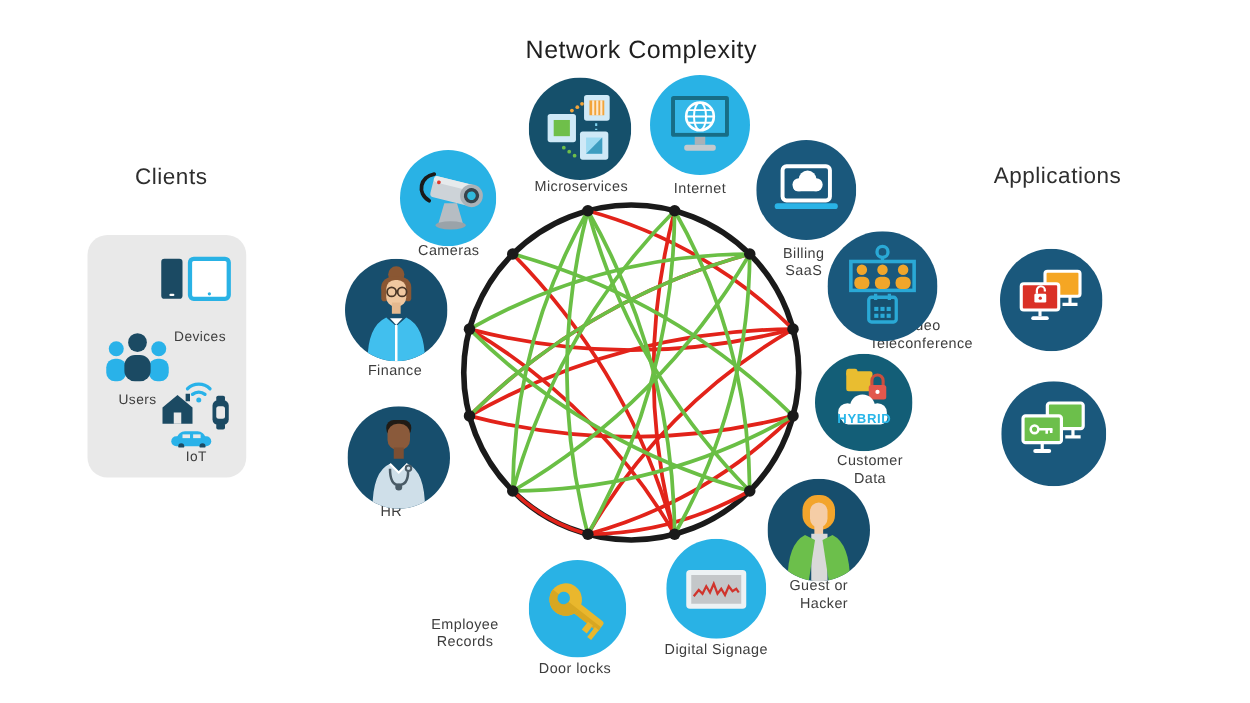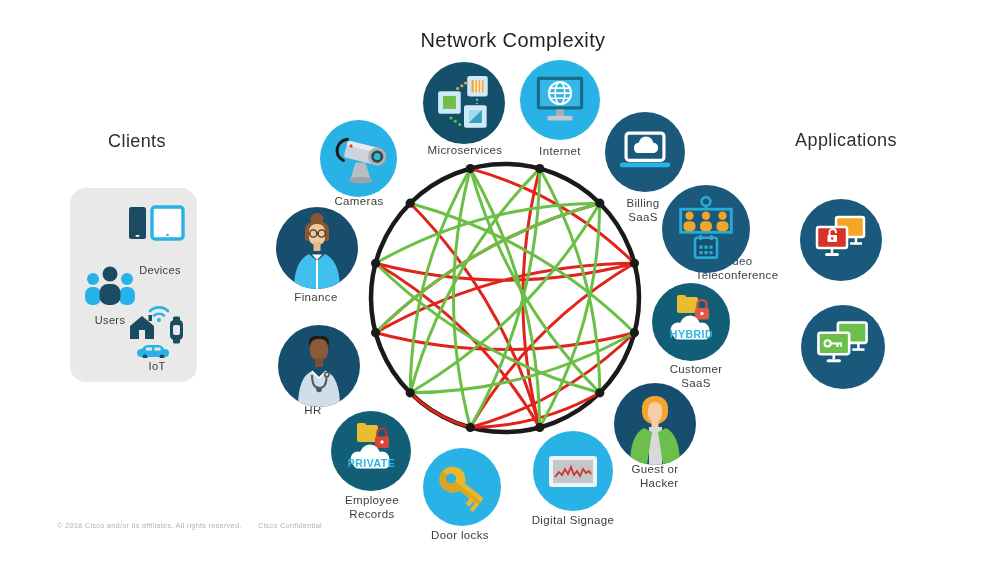--- a/index.html
+++ b/index.html
@@ -210,21 +210,21 @@
       <g fill="#fff">
         <circle cx="26" cy="47" r="7.5"></circle>
           <circle cx="38" cy="42.5" r="10"></circle>
           <circle cx="50" cy="47" r="7.5"></circle>
         <rect x="21" y="45" width="37" height="11.5" rx="5.5"></rect>
       </g>
       <text x="39.5" y="55" text-anchor="middle" font-family="Liberation Sans, sans-serif" font-size="10.5" font-weight="bold" fill="#29b6e9" letter-spacing="0.5">HYBRID</text>
     </svg>
   </div>
   <div class="lbl" style="left:696px; top:363px;">Customer
-SaaS</div>
+Data</div>
 
   <div class="circ" style="left:614px; top:383px;">
     <svg width="82" height="82" viewBox="0 0 82 82">
       <defs>
           <clipPath id="cg">
             <circle cx="41" cy="41" r="41"></circle>
           </clipPath>
         </defs>
       <circle cx="41" cy="41" r="41" fill="#174e6d"></circle>
       <g clip-path="url(#cg)">
@@ -259,37 +259,20 @@
         <rect x="52" y="42" width="5" height="8" fill="#e9b72d"></rect>
         <rect x="59" y="42" width="4" height="10" fill="#e9b72d"></rect>
         <circle cx="27" cy="39" r="13" fill="#e9b72d"></circle>
         <path d="M27,52 a13,13 0 0 0 13,-13 h-26 a13,13 0 0 0 13,13" fill="#d8a722"></path>
         <circle cx="25" cy="39" r="5" fill="#29b2e5"></circle>
       </g>
     </svg>
   </div>
   <div class="lbl" style="left:460px; top:529px;">Door locks</div>
 
-  <div class="circ" style="left:331px; top:411px;">
-    <svg width="80" height="80" viewBox="0 0 80 80">
-      <circle cx="40" cy="40" r="40" fill="#135e77"></circle>
-      <rect x="26" y="12" width="9" height="6" rx="2" fill="#e9bd30"></rect>
-      <rect x="26" y="14" width="21" height="17" rx="2" fill="#e9bd30"></rect>
-      <path d="M46.5,26 v-4 a4.5,4.5 0 0 1 9,0 v4" fill="none" stroke="#b13a30" stroke-width="2.5"></path>
-      <rect x="44" y="25.5" width="14" height="11.5" rx="2" fill="#d9453a"></rect>
-      <circle cx="51" cy="31" r="1.7" fill="#fff"></circle>
-      <g fill="#fff">
-        <circle cx="27" cy="48" r="7.5"></circle>
-          <circle cx="39" cy="43.5" r="10"></circle>
-          <circle cx="51" cy="48" r="7.5"></circle>
-        <rect x="22" y="46" width="37" height="11.5" rx="5.5"></rect>
-      </g>
-      <text x="40.5" y="56" text-anchor="middle" font-family="Liberation Sans, sans-serif" font-size="10.5" font-weight="bold" fill="#29b6e9" letter-spacing="0.5">PRIVATE</text>
-    </svg>
-  </div>
   <div class="lbl" style="left:372px; top:494px;">Employee
 Records</div>
 
   <div class="circ" style="left:278px; top:325px;">
     <svg width="82" height="82" viewBox="0 0 82 82">
       <defs>
           <clipPath id="ch">
             <circle cx="41" cy="41" r="41"></circle>
           </clipPath>
         </defs>
@@ -376,18 +359,14 @@
       <rect x="17" y="27" width="30" height="21" rx="2" fill="#6cbf4b" stroke="#fff" stroke-width="2.5"></rect>
       <circle cx="26" cy="37.5" r="3" fill="none" stroke="#fff" stroke-width="2"></circle>
       <line x1="29" y1="37.5" x2="40" y2="37.5" stroke="#fff" stroke-width="2"></line>
       <line x1="35.5" y1="37.5" x2="35.5" y2="41" stroke="#fff" stroke-width="2"></line>
       <line x1="39" y1="37.5" x2="39" y2="40.5" stroke="#fff" stroke-width="2"></line>
       <line x1="32" y1="48" x2="32" y2="53" stroke="#fff" stroke-width="2.5"></line>
       <rect x="25" y="53" width="14" height="3" rx="1.5" fill="#fff"></rect>
     </svg>
   </div>
 
-  <div id="footer">
-    <span>© 2018  Cisco and/or its affiliates. All rights reserved.</span>
-    <span>Cisco Confidential</span>
-  </div>
 
 </div>
 
 </body></html>

